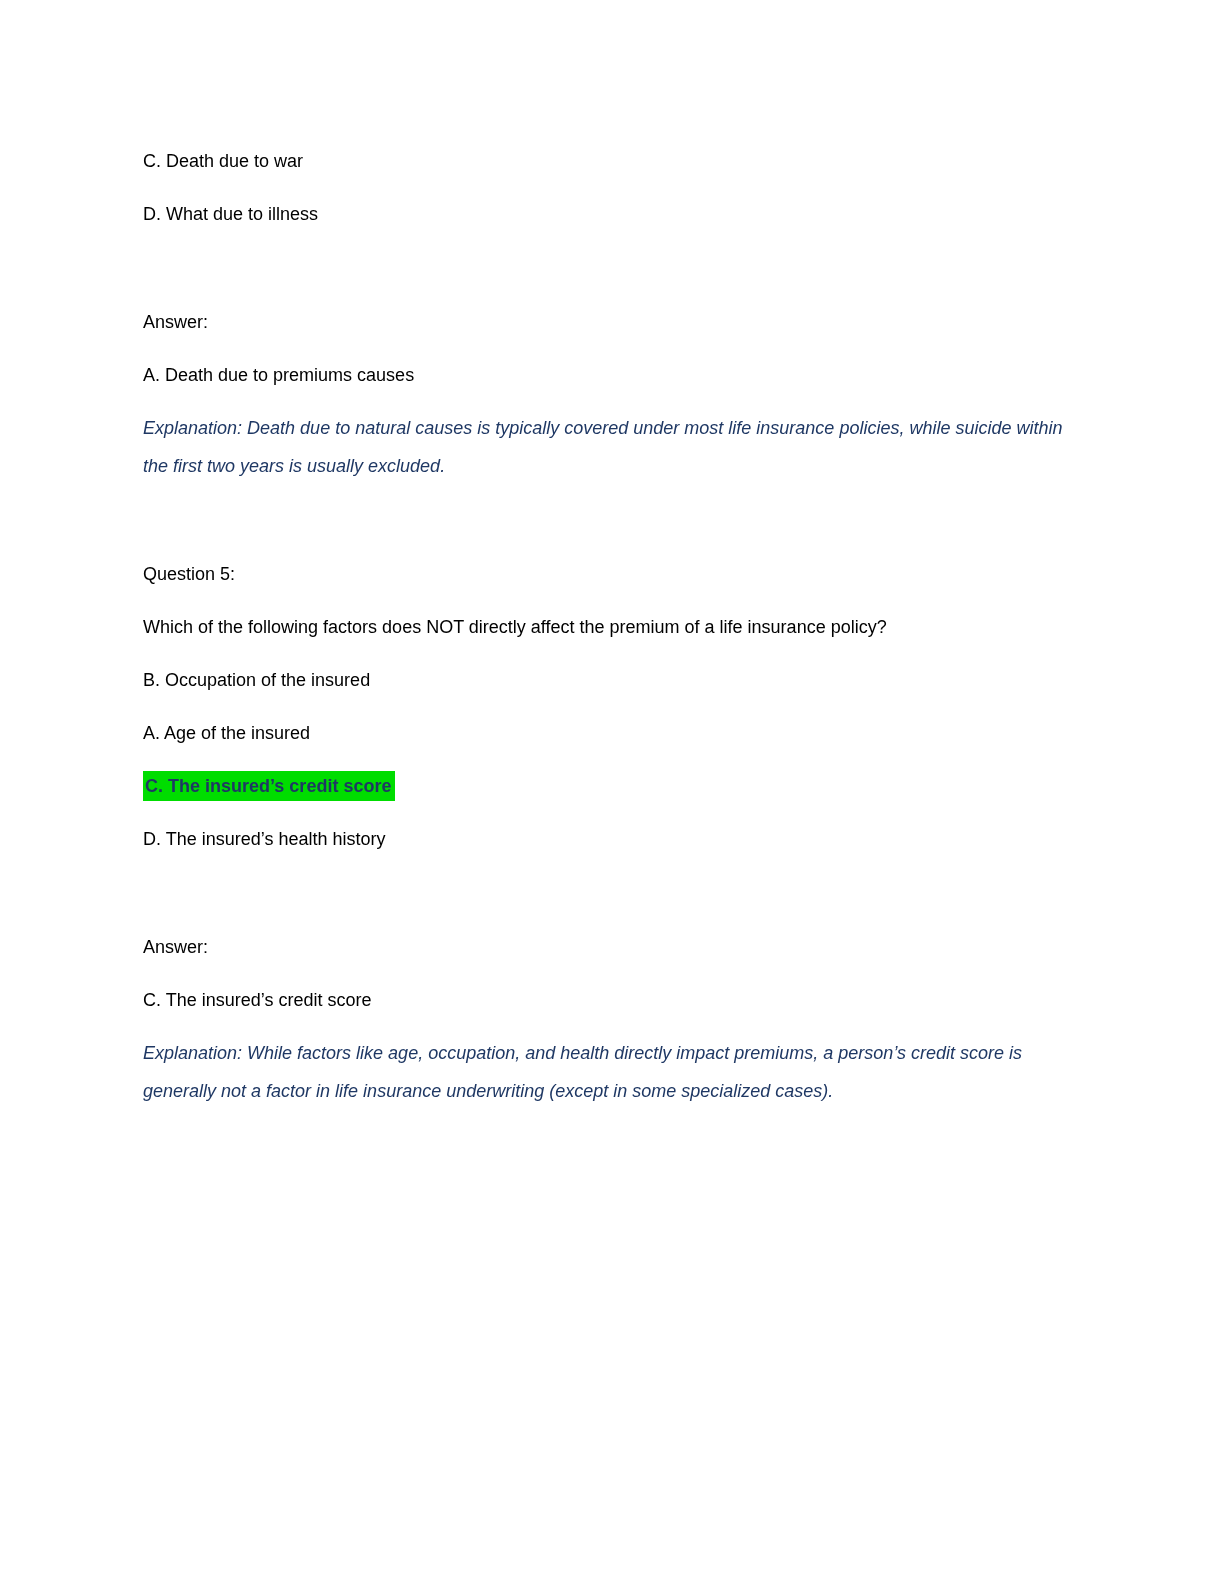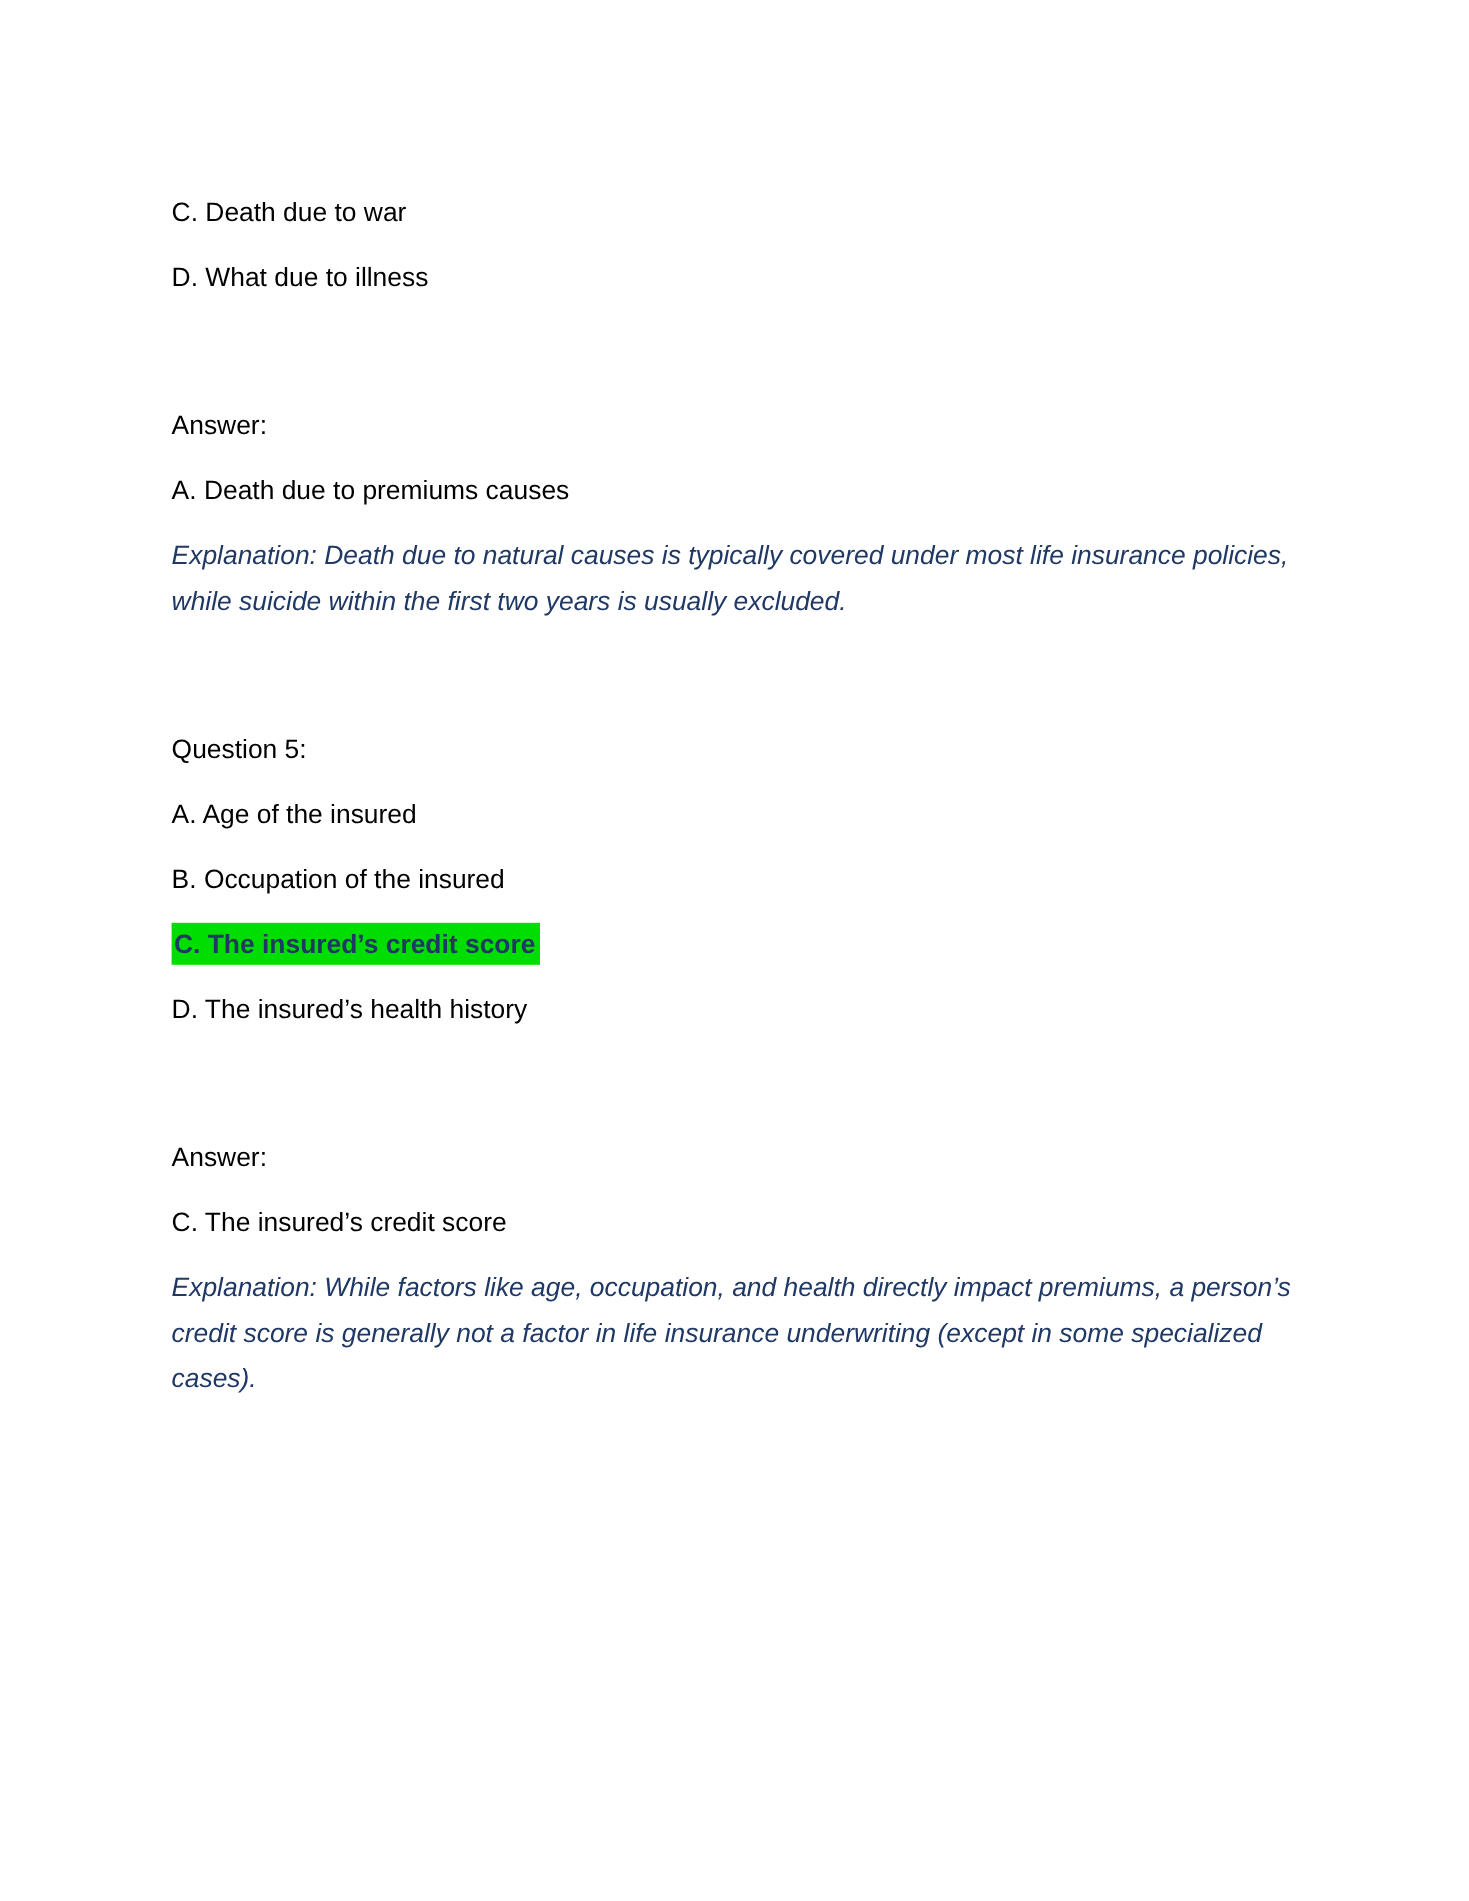--- a/index.html
+++ b/index.html
@@ -23,22 +23,22 @@
     height: 1584px;
     background: #ffffff;
   }
   .content {
     position: absolute;
     left: 143px;
     top: 142px;
     width: 935px;
   }
   p {
-    margin: 16px 0 15px 0;
-    font-size: 22px;
+    margin: 0 0 15px 0;
+    font-size: 18px;
     line-height: 38px;
     color: #000000;
   }
   .gap {
     height: 55px;
   }
   .explanation {
     color: var(--explanation-blue, #1F3864);
     font-weight: normal;
     font-style: italic;
@@ -63,22 +63,23 @@
 
     <div class="gap"></div>
 
     <p>Answer:</p>
     <p>A. Death due to premiums causes</p>
     <p class="explanation">Explanation: Death due to natural causes is typically covered under most life insurance policies, while suicide within the first two years is usually excluded.</p>
 
     <div class="gap"></div>
 
     <p>Question 5:</p>
+    <p>Which of the following factors does NOT directly affect the premium of a life insurance policy?</p>
+    <p>B. Occupation of the insured</p>
     <p>A. Age of the insured</p>
-    <p>B. Occupation of the insured</p>
     <p class="highlight-line"><span class="highlight-span">C. The insured’s credit score</span></p>
     <p>D. The insured’s health history</p>
 
     <div class="gap"></div>
 
     <p>Answer:</p>
     <p>C. The insured’s credit score</p>
     <p class="explanation">Explanation: While factors like age, occupation, and health directly impact premiums, a person’s credit score is generally not a factor in life insurance underwriting (except in some specialized cases).</p>
 
     <div class="gap"></div>

